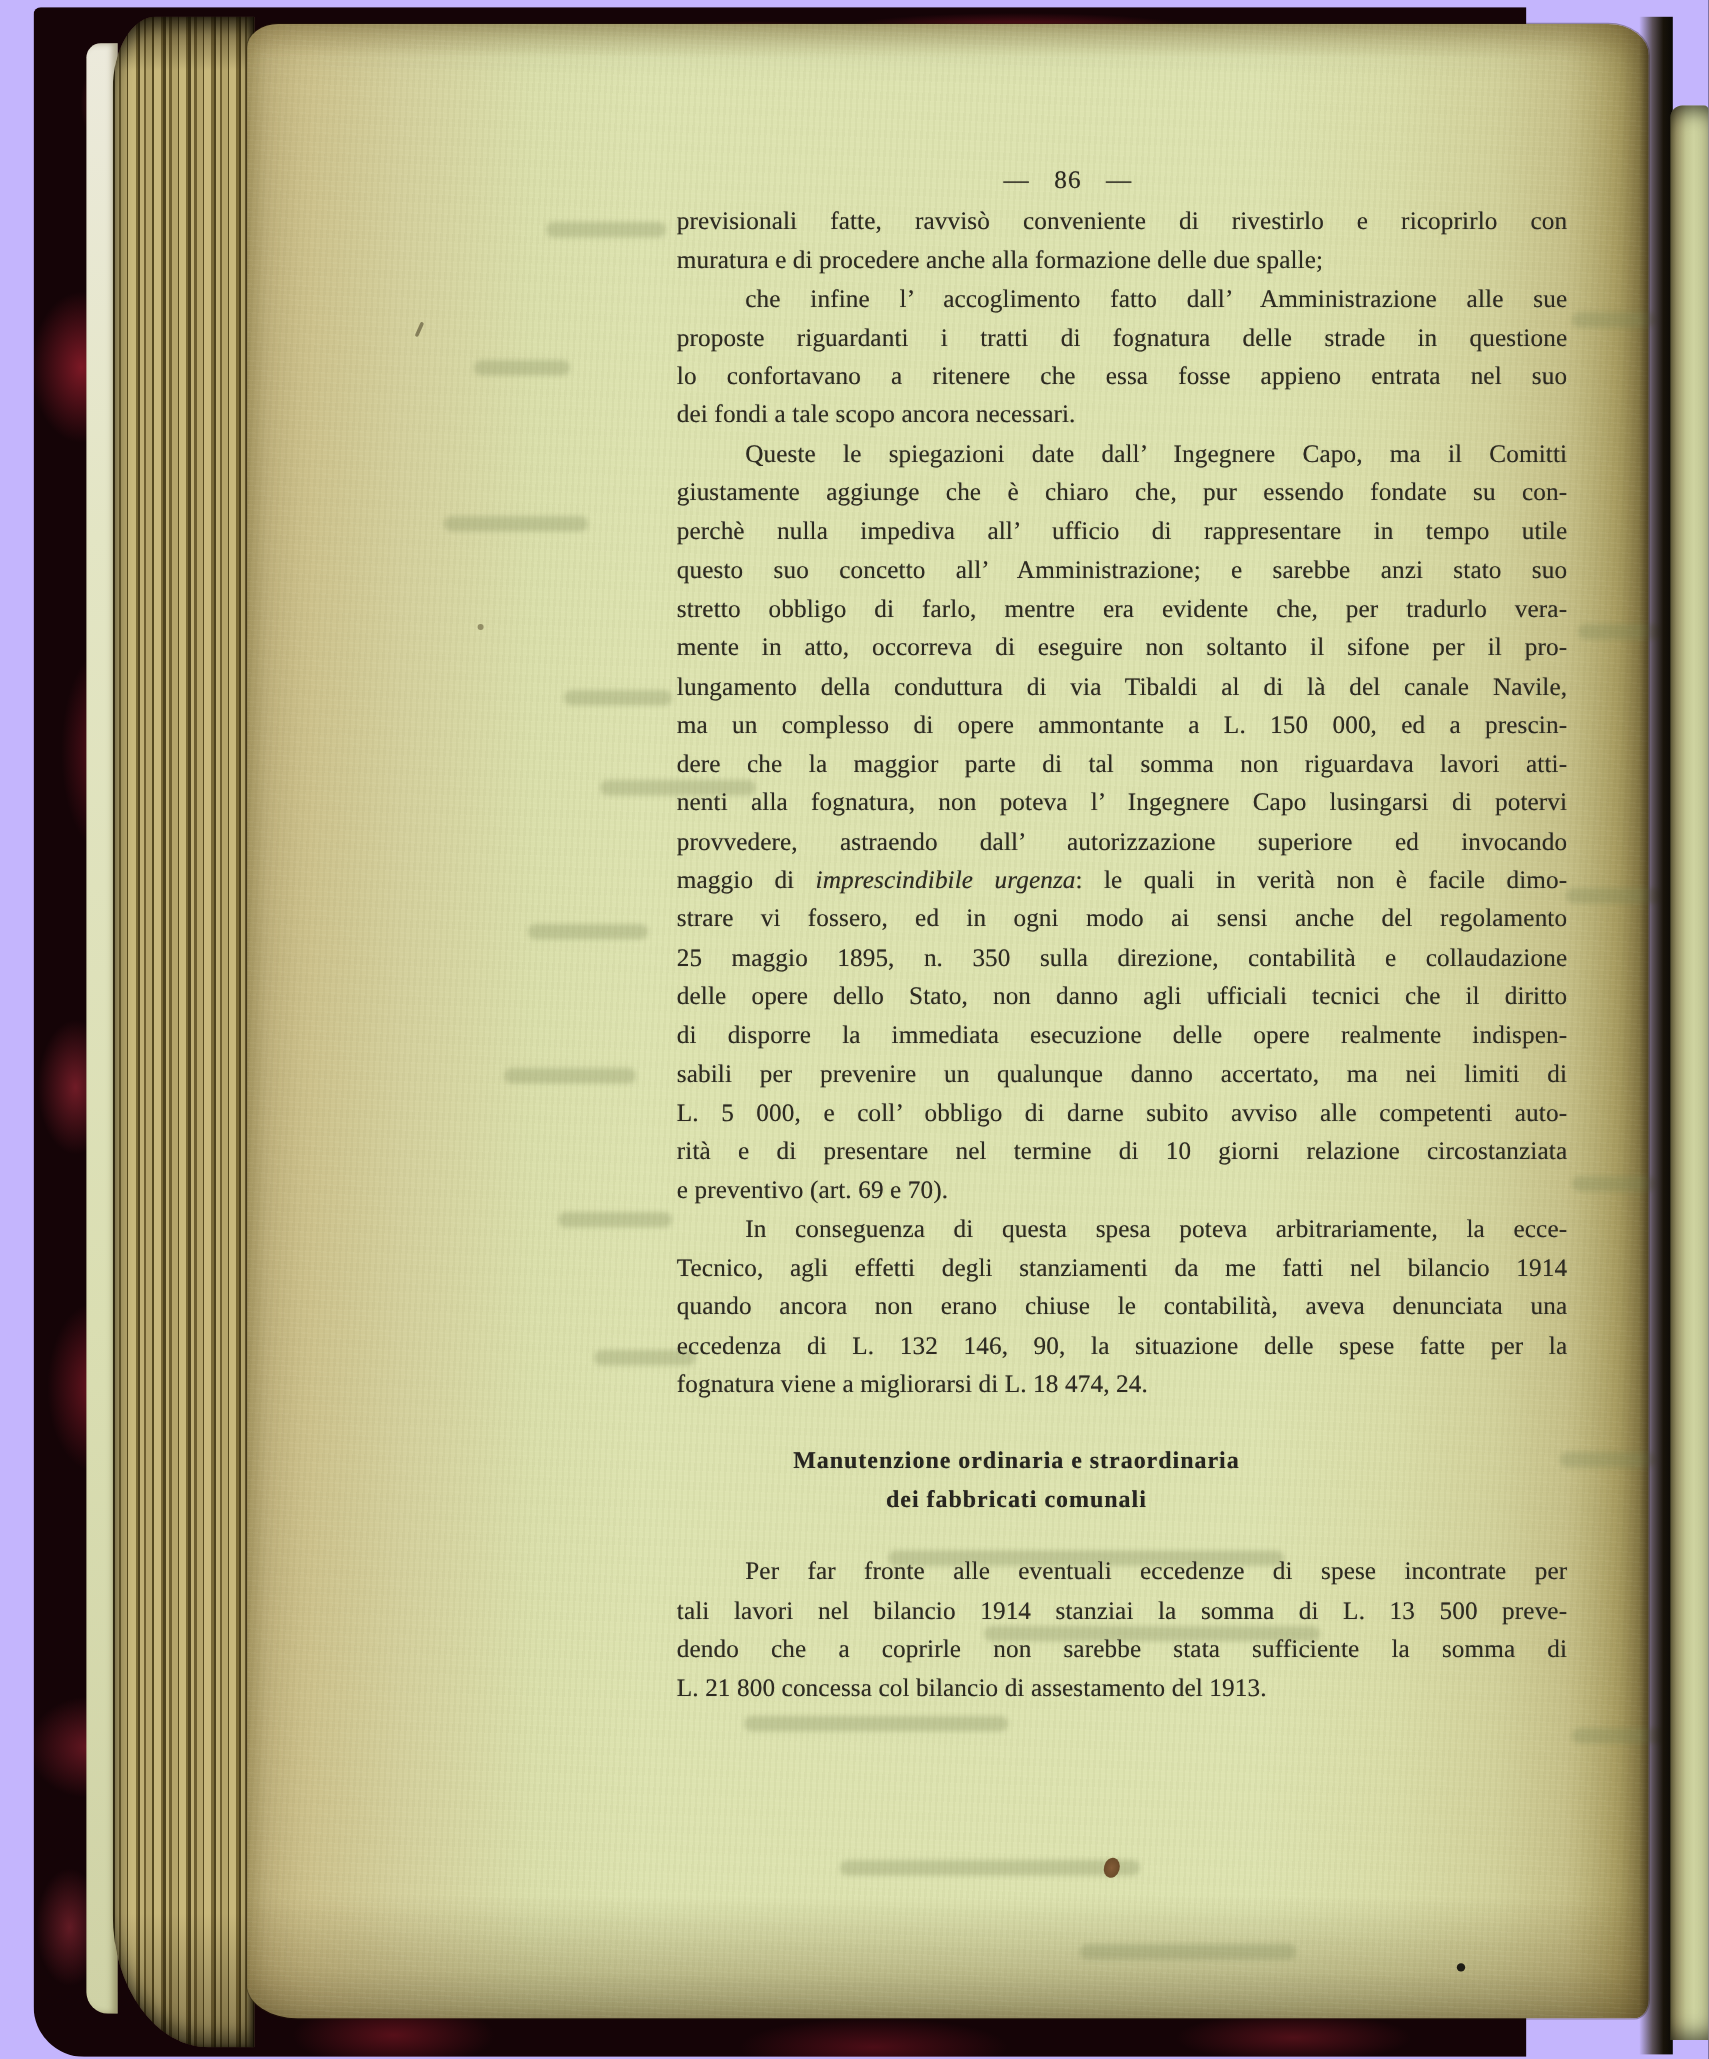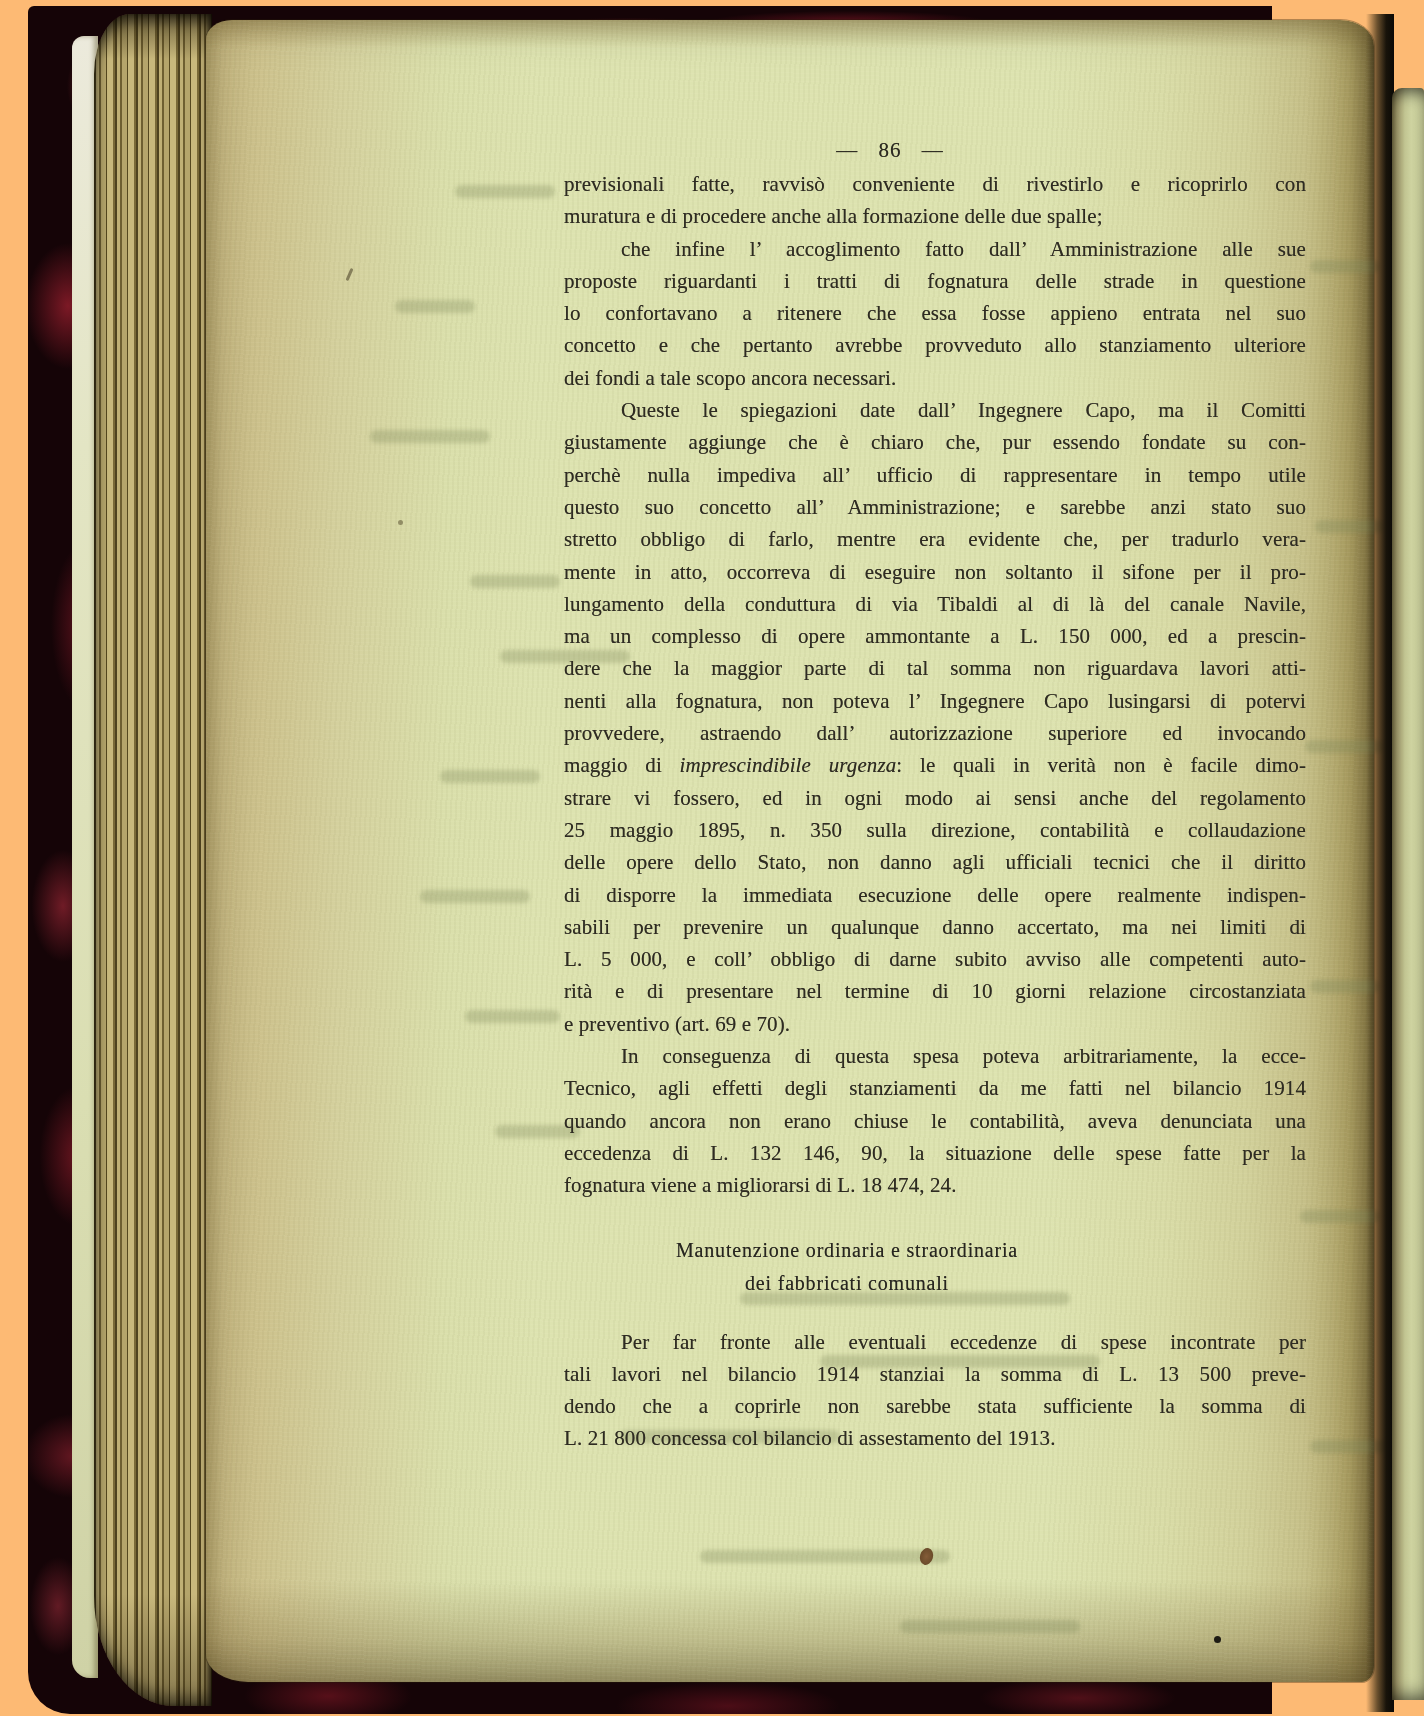--- a/index.html
+++ b/index.html
@@ -1,16 +1,16 @@
 <!DOCTYPE html>
 <html><head>
 <meta charset="utf-8">
 <style>
   html,body{margin:0;padding:0;background:#060606;}
-  .canvas{position:relative;width:1424px;height:1716px;background:#fdba74;overflow:hidden;
+  .canvas{position:relative;width:1424px;height:1716px;background:#c4b5fd;overflow:hidden;
           font-family:"Liberation Serif","DejaVu Serif",serif;}
 
   
   .cover{position:absolute;left:28px;top:6px;width:1244px;height:1708px;
     background-color:#150407;border-radius:6px 0 0 42px;
     background-image:
       radial-gradient(60px 90px at 40px 300px, rgba(150,30,45,.8), rgba(150,30,45,0) 70%),
       radial-gradient(50px 120px at 58px 620px, rgba(130,25,40,.7), transparent 70%),
       radial-gradient(45px 80px at 35px 900px, rgba(160,40,55,.65), transparent 70%),
       radial-gradient(55px 100px at 50px 1150px, rgba(140,28,42,.7), transparent 70%),
@@ -66,21 +66,21 @@
 
   .text{position:absolute;left:358px;top:148px;width:742px;
     font-size:21px;line-height:32.3px;letter-spacing:.1px;
     text-shadow:0 0 .6px rgba(46,43,34,.55);}
   .blk{margin:0;}
   .line{text-align:justify;text-align-last:justify;}
   .line.last{text-align-last:left;}
   .line.indent{text-indent:57px;}
   .it{font-style:italic;}
   .blk.heading{margin:32px 0 26px;position:relative;left:-88px;}
-  .blk.heading .line{text-align:center;text-align-last:center;font-weight:normal;
+  .blk.heading .line{text-align:center;text-align-last:center;font-weight:bold;
     font-size:20px;line-height:33px;letter-spacing:.8px;color:#272520;}
 
   
   .stain1{position:absolute;left:714px;top:1528px;width:13px;height:17px;border-radius:50%;
     background:radial-gradient(#7a4a28,#5a3416 70%);transform:rotate(16deg);opacity:.85;}
   .speck-ink{position:absolute;left:1008px;top:1616px;width:7px;height:7px;border-radius:50%;
     background:#1d1b14;}
   .speck-pencil{position:absolute;left:142px;top:248px;width:3px;height:13px;
     background:rgba(70,60,35,.55);transform:rotate(24deg);border-radius:2px;}
   .speck-dot{position:absolute;left:192px;top:500px;width:5px;height:5px;border-radius:50%;
@@ -132,21 +132,20 @@
 
     <div class="text">
         <div class="blk para">
           <div class="line"><span>previsionali fatte, ravvisò conveniente di rivestirlo e ricoprirlo con</span></div>
           <div class="line last"><span>muratura e di procedere anche alla formazione delle due spalle;</span></div>
         </div>
         <div class="blk para">
           <div class="line indent"><span>che infine l’ accoglimento fatto dall’ Amministrazione alle sue</span></div>
           <div class="line"><span>proposte riguardanti i tratti di fognatura delle strade in questione</span></div>
           <div class="line"><span>lo confortavano a ritenere che essa fosse appieno entrata nel suo</span></div>
-          <div class="line"><span>concetto e che pertanto avrebbe provveduto allo stanziamento ulteriore</span></div>
           <div class="line last"><span>dei fondi a tale scopo ancora necessari.</span></div>
         </div>
         <div class="blk para">
           <div class="line indent"><span>Queste le spiegazioni date dall’ Ingegnere Capo, ma il Comitti</span></div>
           <div class="line"><span>giustamente aggiunge che è chiaro che, pur essendo fondate su con-</span></div>
           <div class="line"><span>perchè nulla impediva all’ ufficio di rappresentare in tempo utile</span></div>
           <div class="line"><span>questo suo concetto all’ Amministrazione; e sarebbe anzi stato suo</span></div>
           <div class="line"><span>stretto obbligo di farlo, mentre era evidente che, per tradurlo vera-</span></div>
           <div class="line"><span>mente in atto, occorreva di eseguire non soltanto il sifone per il pro-</span></div>
           <div class="line"><span>lungamento della conduttura di via Tibaldi al di là del canale Navile,</span></div>

